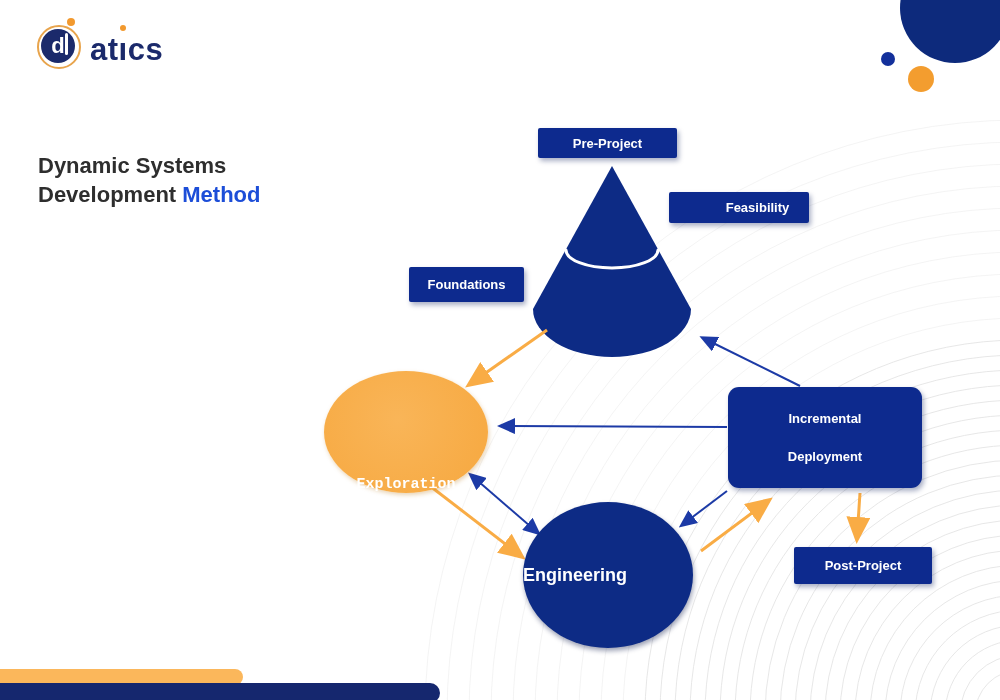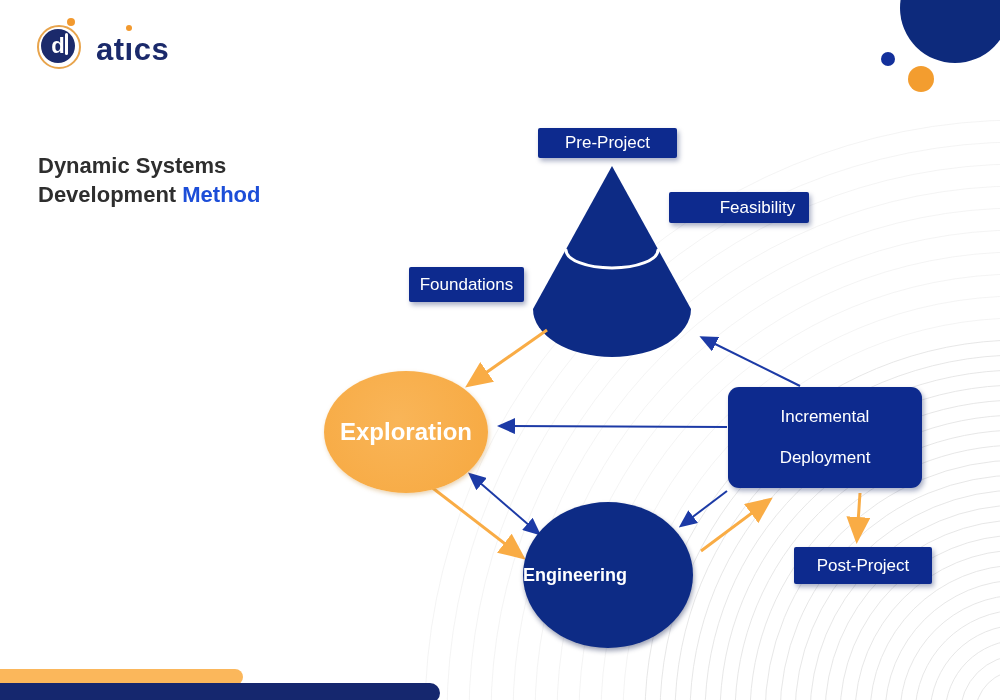--- a/index.html
+++ b/index.html
@@ -11,46 +11,47 @@
   .bg-arcs{position:absolute;left:0;top:0;width:1000px;height:700px;pointer-events:none;}
   
   .logo{position:absolute;left:36px;top:24px;display:flex;align-items:flex-end;}
   .emblem{position:relative;width:44px;height:44px;}
   .emblem-ring{position:absolute;left:1px;top:1px;width:40px;height:40px;border:2px solid #E8A44C;border-radius:50%;}
   .emblem-core{position:absolute;left:5px;top:5px;width:34px;height:34px;background:#1B2A6B;border-radius:50%;
     display:flex;align-items:center;justify-content:center;color:#ffffff;font-weight:bold;font-size:22px;line-height:1;}
   .emblem-stem{position:absolute;left:29px;top:9px;width:3px;height:22px;background:#ffffff;border-radius:2px;}
   .emblem-idot{position:absolute;left:31px;top:-6px;width:8px;height:8px;background:#F2992E;border-radius:50%;}
   .logo-word{display:flex;align-items:flex-end;color:#1B2A6B;font-weight:bold;font-size:31px;line-height:1;
-    letter-spacing:.5px;margin-left:16px;padding-bottom:3px;}
+    letter-spacing:.5px;margin-left:10px;padding-bottom:3px;}
   .iwrap{position:relative;}
   .iwrap .idot{position:absolute;left:50%;margin-left:-3px;top:-9px;width:6px;height:6px;background:#F2992E;border-radius:50%;}
   
   .decor-big{position:absolute;left:900px;top:-47px;width:110px;height:110px;background:#0D2A7C;border-radius:50%;}
   .decor-dot{position:absolute;left:881px;top:52px;width:14px;height:14px;background:#13309B;border-radius:50%;}
   .decor-orange{position:absolute;left:908px;top:66px;width:26px;height:26px;background:#F39D2F;border-radius:50%;}
   
   .title{position:absolute;left:38px;top:128px;font-size:22px;font-weight:bold;color:#2E2E2E;line-height:1.34;margin-top:23px;}
   .title .accent{color:#1d4ed8;}
   
   .node{
-    position:absolute;background:#0D2A8E;color:#ffffff;font-weight:normal;font-size:17px;
+    position:absolute;background:#0D2A8E;color:#ffffff;font-weight:bold;font-size:13px;
     display:flex;align-items:center;justify-content:center;text-align:center;
     box-shadow:2px 3px 5px rgba(10,25,90,.35);border-radius:2px;
   }
   .node-pre{left:538px;top:128px;width:139px;height:30px;}
   .node-fea{left:669px;top:192px;width:103px;height:31px;padding-left:37px;}
   .node-fou{left:409px;top:267px;width:115px;height:35px;}
   .node-inc{left:728px;top:387px;width:194px;height:101px;flex-direction:column;justify-content:space-evenly;border-radius:11px;}
   .node-post{left:794px;top:547px;width:138px;height:37px;}
   .ellipse-exploration{
     position:absolute;left:324px;top:371px;width:164px;height:122px;border-radius:50%;
     background:radial-gradient(circle at 45% 40%, #F9B558 0%, #F7AB45 75%);
-    display:flex;align-items:center;justify-content:center;color:#ffffff;font-weight:bold;font-size:24px;
+    display:flex;align-items:flex-end;justify-content:center;color:#ffffff;font-weight:bold;font-size:15px;
     box-shadow:1px 2px 4px rgba(190,130,40,.35);
+    font-family:Liberation Mono, monospace;
   }
   .ellipse-engineering{
     position:absolute;left:523px;top:502px;width:170px;height:146px;border-radius:50%;
     background:#0D2B85;display:flex;align-items:center;
     color:#ffffff;font-weight:bold;font-size:18px;box-shadow:1px 3px 5px rgba(8,20,70,.4);
   }
   
   .bar-orange{position:absolute;left:-20px;top:669px;width:263px;height:16px;background:#FBB75B;border-radius:0 9px 9px 0;}
   .bar-navy{position:absolute;left:-20px;top:683px;width:460px;height:20px;background:#15276E;border-radius:0 10px 10px 0;}
   svg{display:block;}

